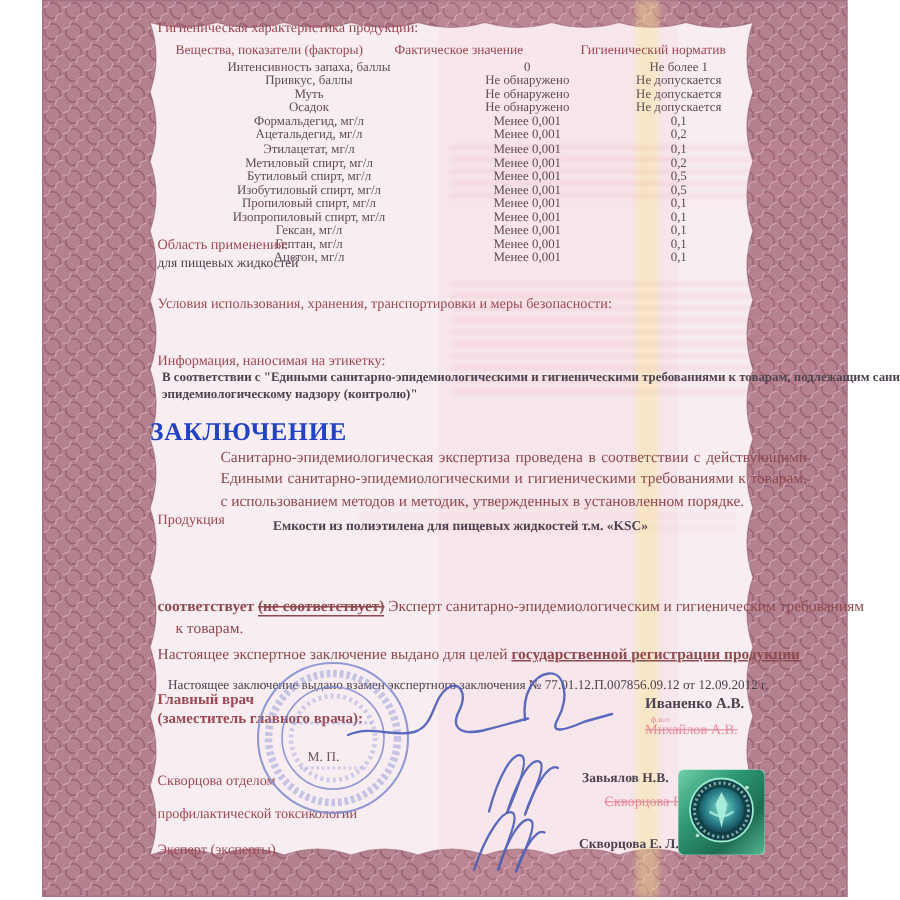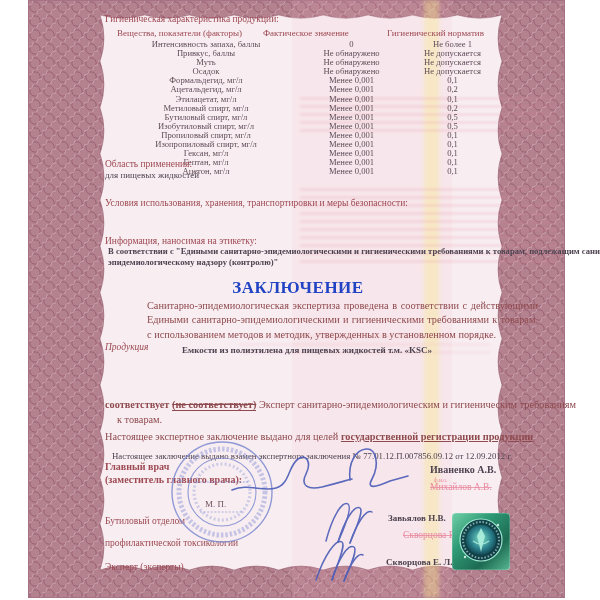--- a/index.html
+++ b/index.html
@@ -134,42 +134,42 @@
 
   <div class="t maroon" style="left:105px;top:159px;font-size:9.5px;">Область применения:</div>
   <div class="t dark" style="left:105px;top:170px;font-size:9px;font-weight:normal;">для пищевых жидкостей</div>
 
   <div class="t maroon" style="left:105px;top:198px;font-size:9.5px;">Условия использования, хранения, транспортировки и меры безопасности:</div>
 
   <div class="t maroon" style="left:105px;top:236px;font-size:9.5px;">Информация, наносимая на этикетку:</div>
   <div class="t dark" style="left:108px;top:247px;font-size:8.6px;font-weight:bold;">В соответствии с "Едиными санитарно-эпидемиологическими и гигиеническими требованиями к товарам, подлежащим санитарно-</div>
   <div class="t dark" style="left:108px;top:258px;font-size:8.6px;font-weight:bold;">эпидемиологическому надзору (контролю)"</div>
 
-  <div class="t b" style="left:100px;top:278px;width:396px;text-align:center;font-size:17px;color:#2143c4;letter-spacing:.5px;">ЗАКЛЮЧЕНИЕ</div>
+  <div class="t b" style="left:100px;top:278px;width:396px;font-size:17px;color:#2143c4;letter-spacing:.5px;">ЗАКЛЮЧЕНИЕ</div>
   <div class="para body-maroon" style="left:105px;top:299px;width:391px;font-size:10.3px;line-height:14.3px;">Санитарно-эпидемиологическая экспертиза проведена в соответствии с действующими Едиными санитарно-эпидемиологическими и гигиеническими требованиями к товарам, с использованием методов и методик,  утвержденных в установленном порядке.</div>
 
-  <div class="t maroon" style="left:105px;top:342px;font-size:9.5px;font-style:italic;">Продукция</div>
+  <div class="t maroon" style="left:105px;top:342px;font-size:9.5px;">Продукция</div>
   <div class="t dark b" style="left:182px;top:345px;font-size:9px;">Емкости из полиэтилена для пищевых жидкостей т.м. «KSC»</div>
 
   <div class="t body-maroon" style="left:105px;top:399px;font-size:10.3px;"><span class="b">соответствует </span><span class="b struck">(не соответствует)</span><span> Эксперт санитарно-эпидемиологическим и гигиеническим требованиям</span></div>
   <div class="t body-maroon" style="left:105px;top:414px;font-size:10.3px;padding-left:12px;">к товарам.</div>
 
   <div class="t body-maroon" style="left:105px;top:431px;font-size:10.3px;"><span>Настоящее экспертное заключение выдано для целей </span><span class="b uline">государственной регистрации продукции</span></div>
 
   <div class="t dark" style="left:112px;top:451px;font-size:8.8px;">Настоящее заключение выдано взамен экспертного заключения № 77.01.12.П.007856.09.12  от 12.09.2012 г.</div>
 
   <div class="t maroon b" style="left:105px;top:461px;font-size:10px;">Главный врач</div>
   <div class="t maroon b" style="left:105px;top:474px;font-size:10px;">(заместитель главного врача):</div>
   <div class="t" style="left:205px;top:499px;font-size:9px;color:#6e5260;">М. П.</div>
 
   <div class="t dark b" style="left:430px;top:464px;font-size:10px;">Иваненко А.В.</div>
   <div class="t" style="left:434px;top:477px;font-size:5.5px;color:#e989a0;">ф.и.о.</div>
   <div class="t pinkname" style="left:430px;top:482px;font-size:9.5px;">Михайлов А.В.</div>
 
-  <div class="t maroon" style="left:105px;top:516px;font-size:9.5px;">Бутиловый отделом</div>
+  <div class="t maroon" style="left:105px;top:516px;font-size:9.5px;">Скворцова отделом</div>
   <div class="t maroon" style="left:105px;top:538px;font-size:9.5px;">профилактической токсикологии</div>
   <div class="t dark b" style="left:388px;top:513px;font-size:9px;">Завьялов Н.В.</div>
   <div class="t pinkname" style="left:403px;top:530px;font-size:9.5px;">Скворцова Е.Л.</div>
 
   <div class="t maroon" style="left:105px;top:562px;font-size:9.5px;">Эксперт (эксперты)</div>
   <div class="t dark b" style="left:386px;top:557px;font-size:9px;">Скворцова Е. Л.</div>
 
   <svg class="sig-svg" viewBox="0 0 600 600">
     <g opacity="0.85">
       <circle cx="222" cy="492" r="50" fill="none" stroke="#7e8bd0" stroke-width="1.4"></circle>

